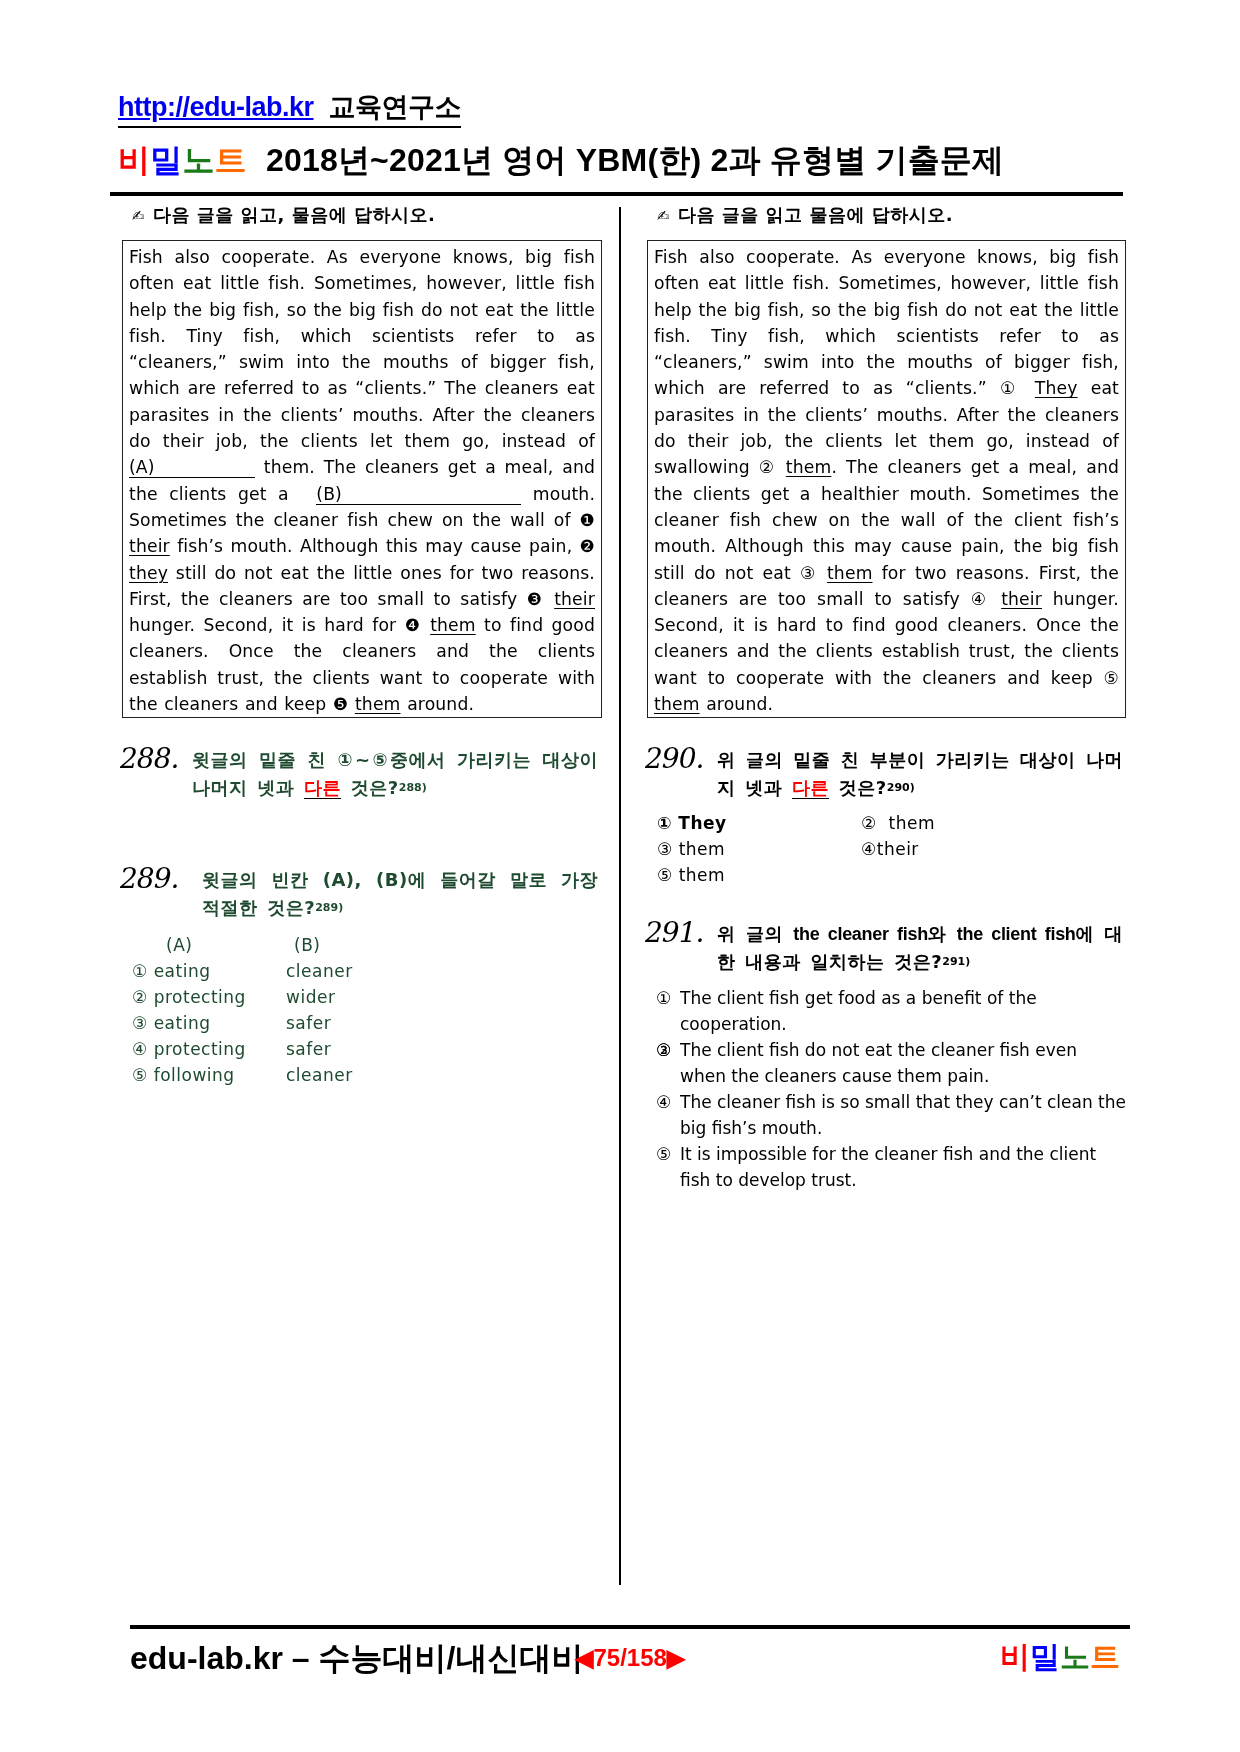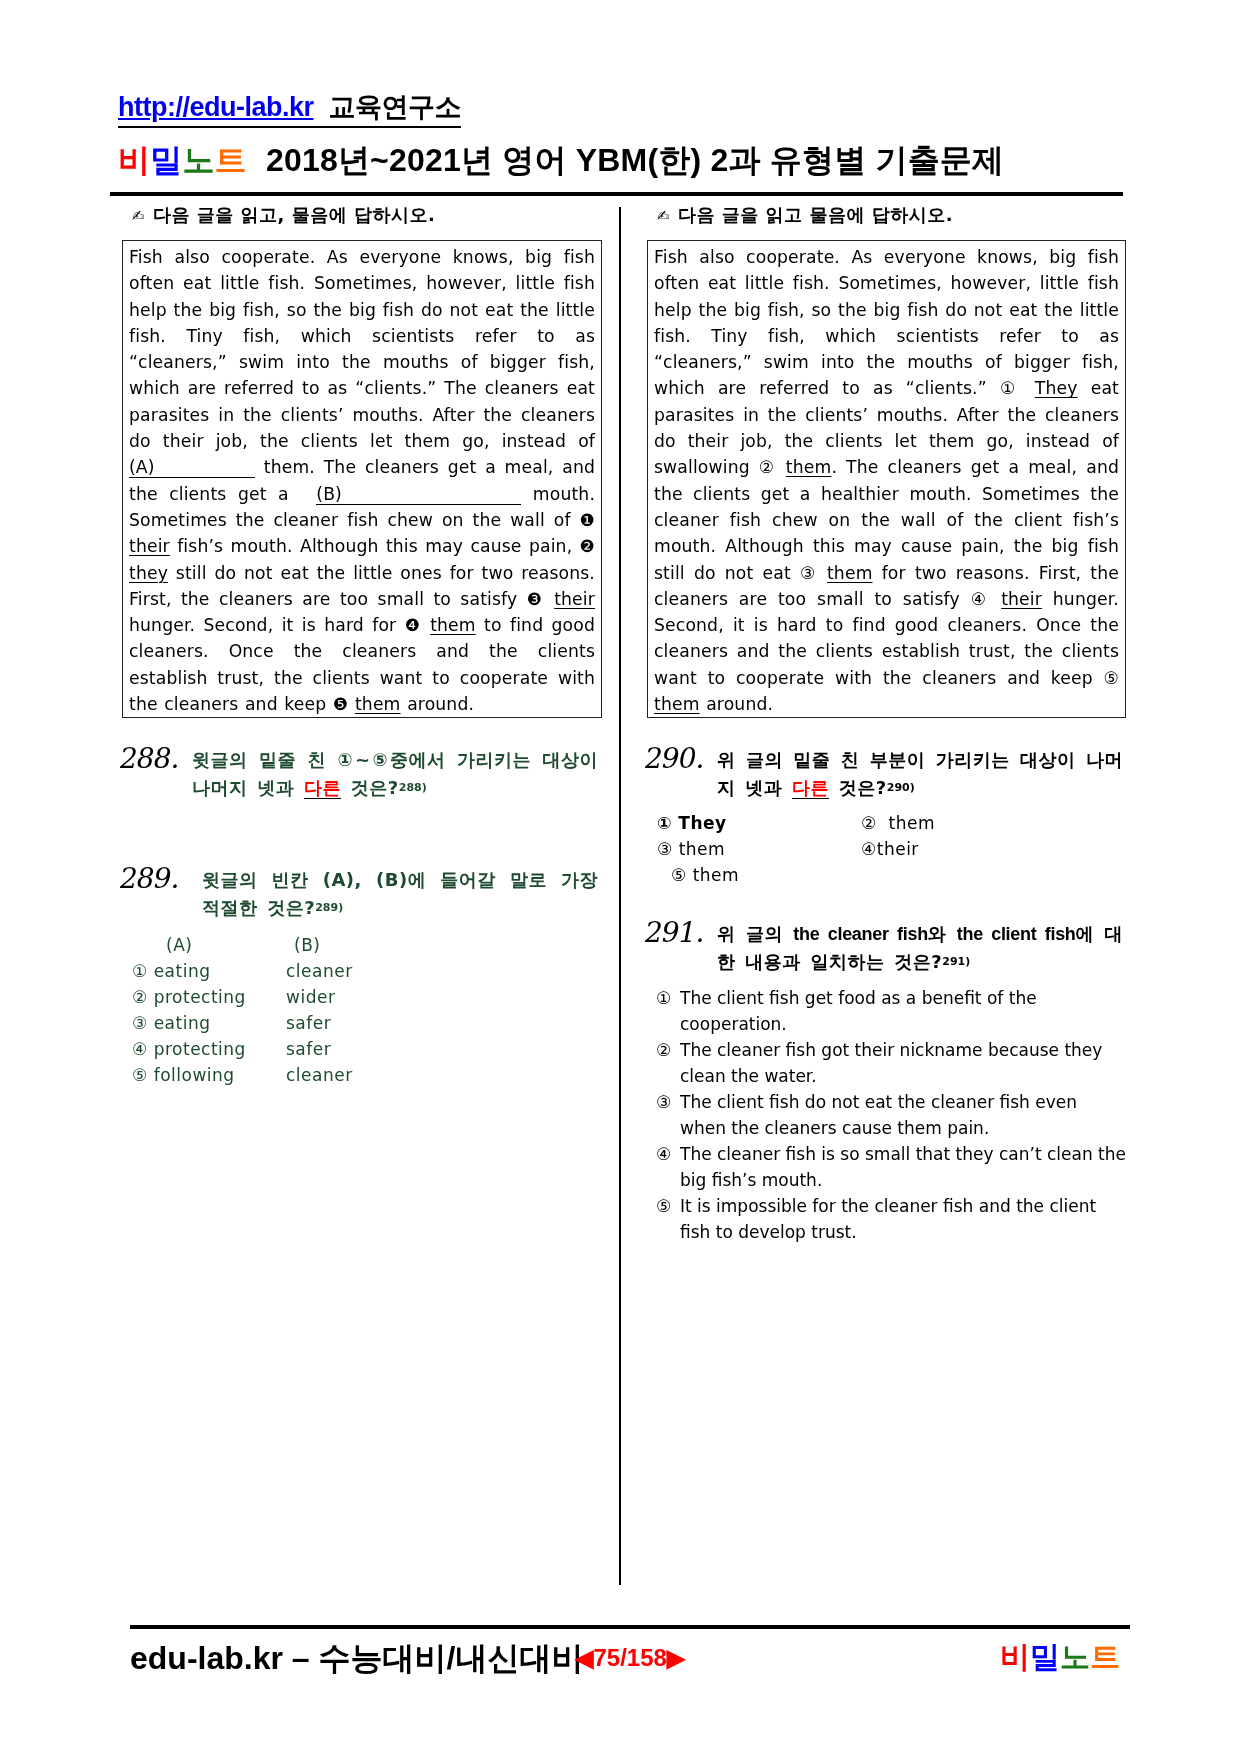--- a/index.html
+++ b/index.html
@@ -186,42 +186,41 @@
   </div>
   <div class="opt2" style="left:204px; top:0;">
     <span>②</span>&nbsp;&nbsp;<span>them</span>
   </div>
   <div class="opt2" style="left:0; top:26px;">
     <span>③</span>&nbsp;<span>them</span>
   </div>
   <div class="opt2" style="left:204px; top:26px;">
     <span>④</span><span>their</span>
   </div>
-  <div class="opt2" style="left:14px; top:52px;">
+  <div class="opt2" style="left:0; top:52px;">
     <span>⑤</span>&nbsp;<span>them</span>
   </div>
 </div>
 
 <div class="abs q" style="left:645px; top:920px; width:478px; height:60px;">
   <span class="q-num">291.</span>
   <div class="q-text">
     <span>위 글의</span>
     <span class="eng">the cleaner fish</span><span>와</span>
     <span class="eng">the client fish</span><span>에 대한 내용과 일치하는 것은?</span><sup>291)</sup>
   </div>
 </div>
 
 <div class="abs" style="left:656px; top:985px; width:470px;">
   <div class="opt-long">
     <span class="mk">①</span>
     <span>The client fish get food as a benefit of the cooperation.</span>
   </div>
   <div class="opt-long">
     <span class="mk">②</span>
-    <span>The cleaner fish got their nickname because they clean the water.</span>
   </div>
   <div class="opt-long">
     <span class="mk">③</span>
     <span>The client fish do not eat the cleaner fish even when the cleaners cause them pain.</span>
   </div>
   <div class="opt-long">
     <span class="mk">④</span>
     <span>The cleaner fish is so small that they can’t clean the big fish’s mouth.</span>
   </div>
   <div class="opt-long">

